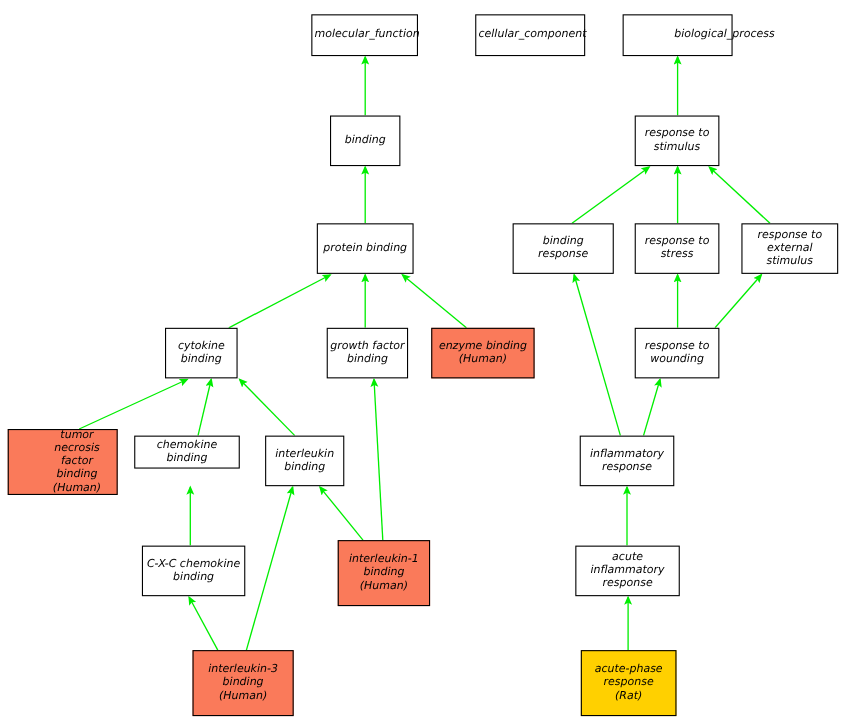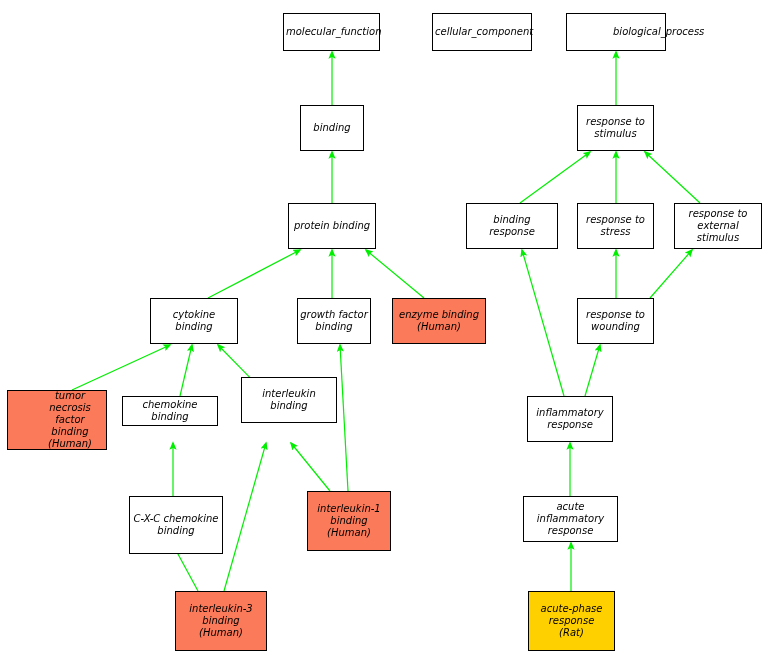--- a/index.html
+++ b/index.html
@@ -98,36 +98,36 @@
       <div class="node" style="left: 566px; top: 13px; width: 100px; height: 38px; padding-left: 46px;"><span class="node-label">biological_process</span></div>
       <div class="node" style="left: 300px; top: 105px; width: 64px; height: 46px;"><span class="node-label">binding</span></div>
       <div class="node" style="left: 577px; top: 105px; width: 77px; height: 46px;"><span class="node-label">response to
 stimulus</span></div>
       <div class="node" style="left: 288px; top: 203px; width: 88px; height: 46px;"><span class="node-label">protein binding</span></div>
       <div class="node" style="left: 466px; top: 203px; width: 92px; height: 46px;"><span class="node-label">binding response</span></div>
       <div class="node" style="left: 577px; top: 203px; width: 77px; height: 46px;"><span class="node-label">response to
 stress</span></div>
       <div class="node" style="left: 674px; top: 203px; width: 88px; height: 46px;"><span class="node-label">response to
 external stimulus</span></div>
-      <div class="node" style="left: 150px; top: 298px; width: 88px; height: 46px; align-items: center;"><span class="node-label">cytokine binding</span></div>
+      <div class="node" style="left: 150px; top: 298px; width: 66px; height: 46px; align-items: center;"><span class="node-label">cytokine binding</span></div>
       <div class="node" style="left: 297px; top: 298px; width: 74px; height: 46px;"><span class="node-label">growth factor
 binding</span></div>
       <div class="node fill-salmon" style="left: 392px; top: 298px; width: 94px; height: 46px;"><span class="node-label">enzyme binding
 (Human)</span></div>
       <div class="node" style="left: 577px; top: 298px; width: 77px; height: 46px;"><span class="node-label">response to
 wounding</span></div>
       <div class="node fill-salmon" style="left: 7px; top: 390px; width: 100px; height: 60px; padding-left: 28px;"><span class="node-label">tumor necrosis
 factor binding
 (Human)</span></div>
       <div class="node" style="left: 122px; top: 396px; width: 96px; height: 30px;"><span class="node-label">chemokine binding</span></div>
-      <div class="node" style="left: 241px; top: 377px; width: 96px; height: 46px;"><span class="node-label">interleukin
+      <div class="node" style="left: 241px; top: 396px; width: 72px; height: 46px;"><span class="node-label">interleukin
 binding</span></div>
       <div class="node" style="left: 527px; top: 396px; width: 86px; height: 46px;"><span class="node-label">inflammatory
 response</span></div>
-      <div class="node" style="left: 129px; top: 496px; width: 94px; height: 58px; justify-content: center;"><span class="node-label">C-X-C chemokine
+      <div class="node" style="left: 129px; top: 496px; width: 94px; height: 46px; justify-content: center;"><span class="node-label">C-X-C chemokine
 binding</span></div>
       <div class="node fill-salmon" style="left: 307px; top: 491px; width: 84px; height: 60px; justify-content: center;"><span class="node-label">interleukin-1
 binding
 (Human)</span></div>
       <div class="node" style="left: 523px; top: 496px; width: 95px; height: 46px;"><span class="node-label">acute inflammatory
 response</span></div>
       <div class="node fill-salmon" style="left: 175px; top: 591px; width: 92px; height: 60px;"><span class="node-label">interleukin-3
 binding
 (Human)</span></div>
       <div class="node fill-gold" style="left: 528px; top: 591px; width: 87px; height: 60px;"><span class="node-label">acute-phase

